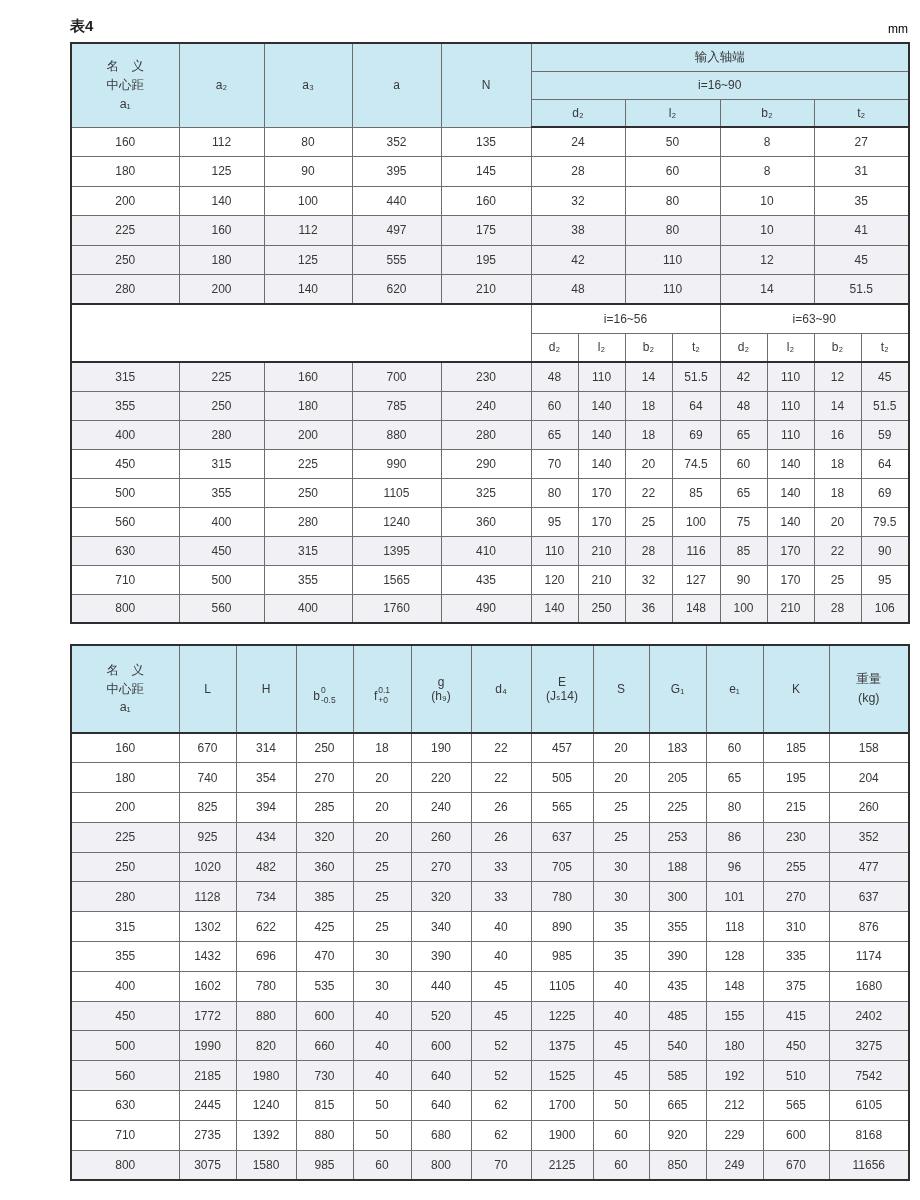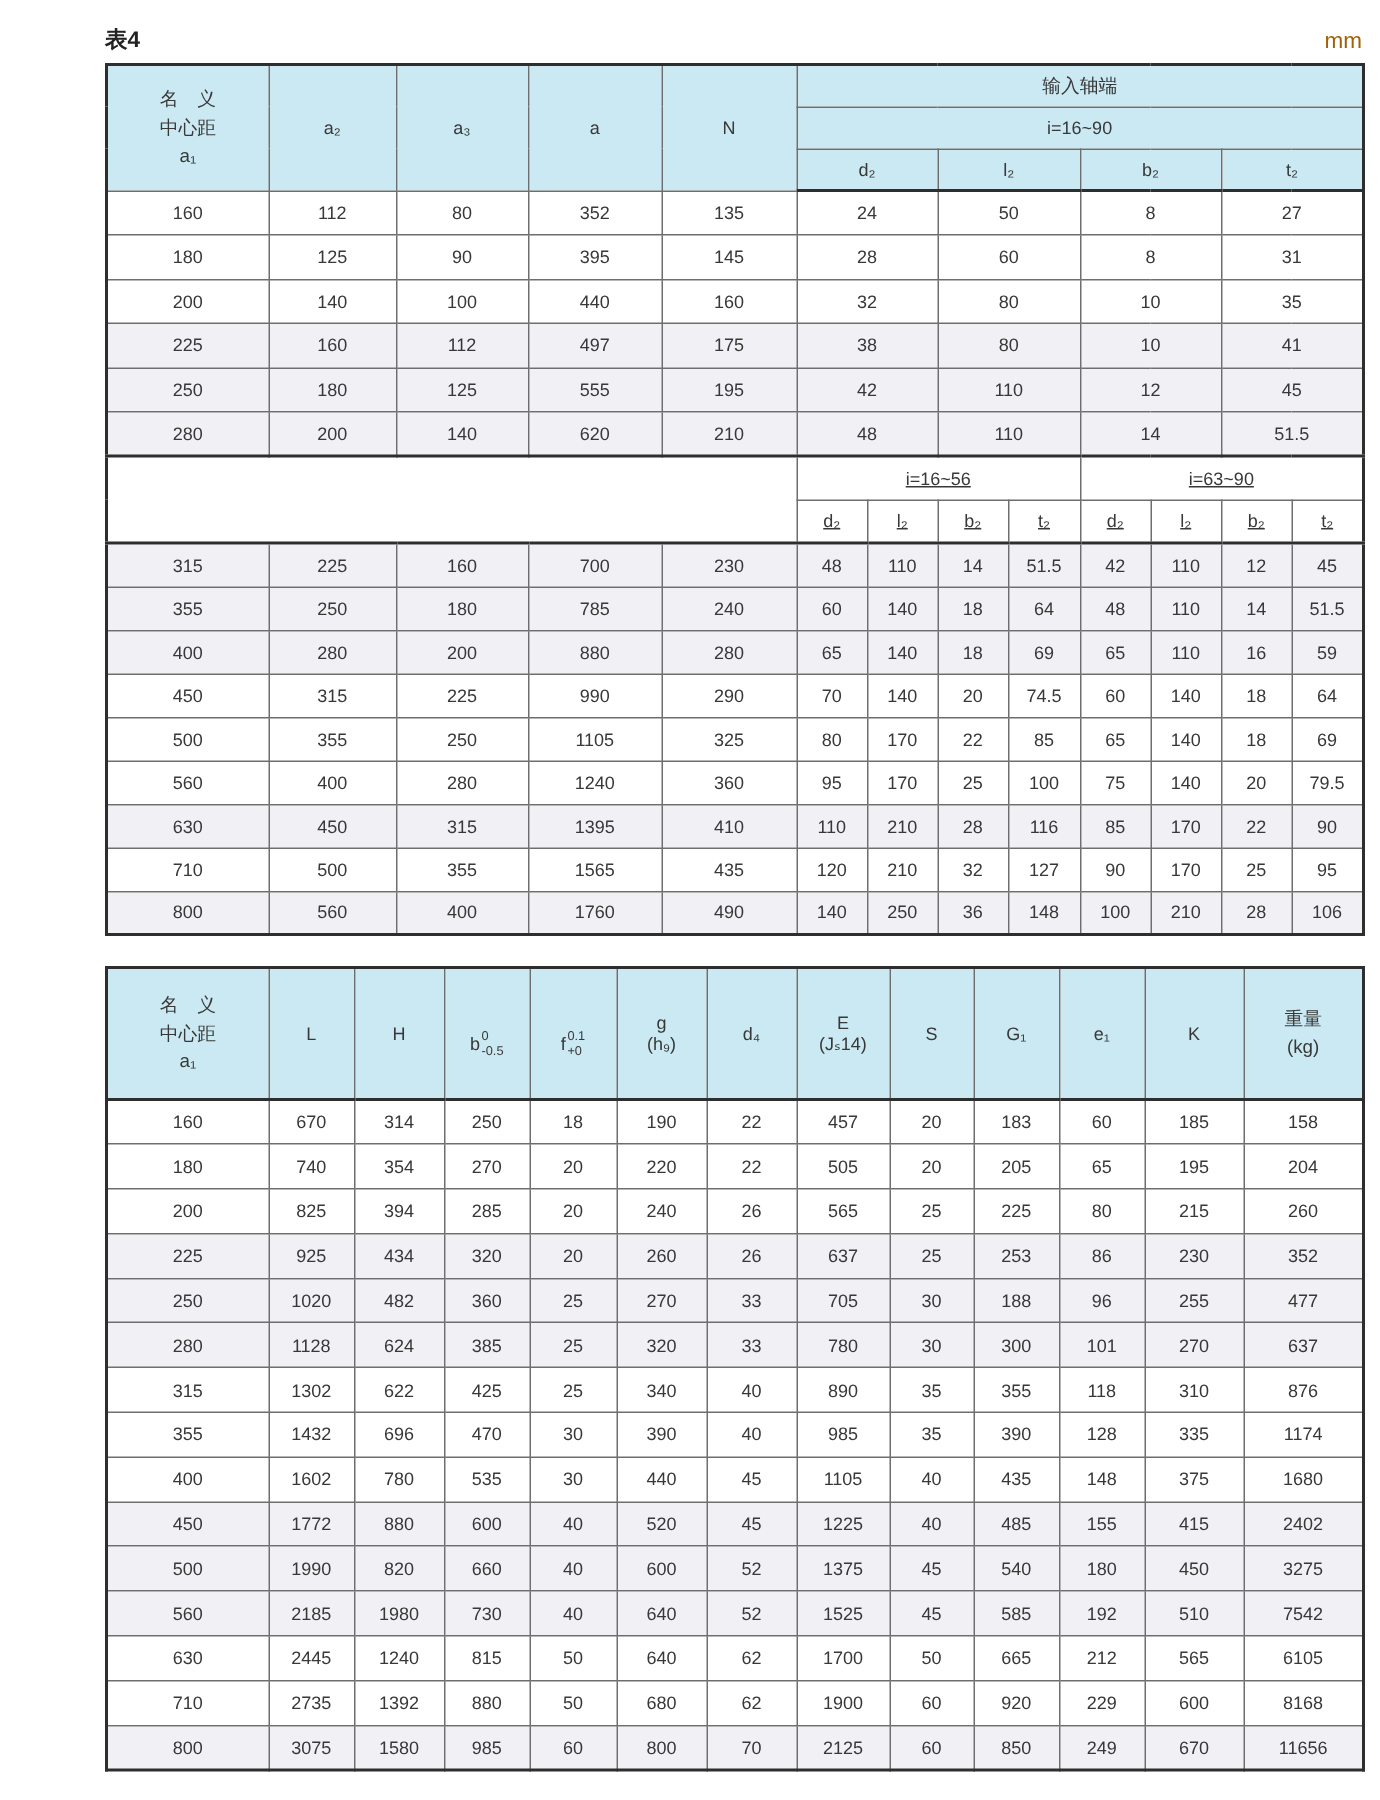--- a/index.html
+++ b/index.html
@@ -14,39 +14,39 @@
     width:920px;height:1200px;background:#ffffff;
     font-family:"Liberation Sans","DejaVu Sans",sans-serif;
     color:var(--ink);
   }
   .sheet{padding:10px 0 0 70px;width:838px;}
   .topbar{
     display:flex;justify-content:space-between;align-items:flex-end;
     width:838px;height:26px;margin-bottom:6px;
   }
   .doc-title{font-size:15px;font-weight:bold;color:#222;}
-  .unit{font-size:15px;color:#a16207;}
+  .unit{font-size:12px;color:#000000;}
   table{
     border-collapse:collapse;table-layout:fixed;width:838px;
     border:2px solid var(--frame);
   }
   th,td{
     border:1px solid var(--border);
     text-align:center;vertical-align:middle;
     font-size:12px;font-weight:normal;
     padding:0;overflow:hidden;white-space:pre-line;
     color:var(--ink);
   }
   thead th{background:var(--header-bg);}
   thead tr:last-child th{border-bottom:2px solid var(--frame);}
   .cjk{font-size:12.5px;line-height:1.5;}
   
   #table1 thead tr{height:28px;}
   #t1-top tr{height:29.5px;}
-  #t1-mid tr{height:29px;text-decoration:underline;}
+  #t1-mid tr{height:29px;}
   #t1-bottom tr{height:29px;}
   #t1-mid tr:first-child td{border-top:2px solid var(--frame);}
   #t1-bottom tr:first-child td{border-top:2px solid var(--frame);}
   
   #table2{margin-top:20px;}
   #table2 thead tr{height:88px;}
   #t2-body tr{height:29.8px;}
   tr.shade td{background:var(--shade);}
   
   .tol{display:inline-flex;align-items:center;justify-content:center;}
@@ -452,21 +452,21 @@
           <td>705</td>
           <td>30</td>
           <td>188</td>
           <td>96</td>
           <td>255</td>
           <td>477</td>
         </tr>
         <tr class="shade">
           <td>280</td>
           <td>1128</td>
-          <td>624</td>
+          <td>734</td>
           <td>385</td>
           <td>25</td>
           <td>320</td>
           <td>33</td>
           <td>780</td>
           <td>30</td>
           <td>300</td>
           <td>101</td>
           <td>270</td>
           <td>637</td>

